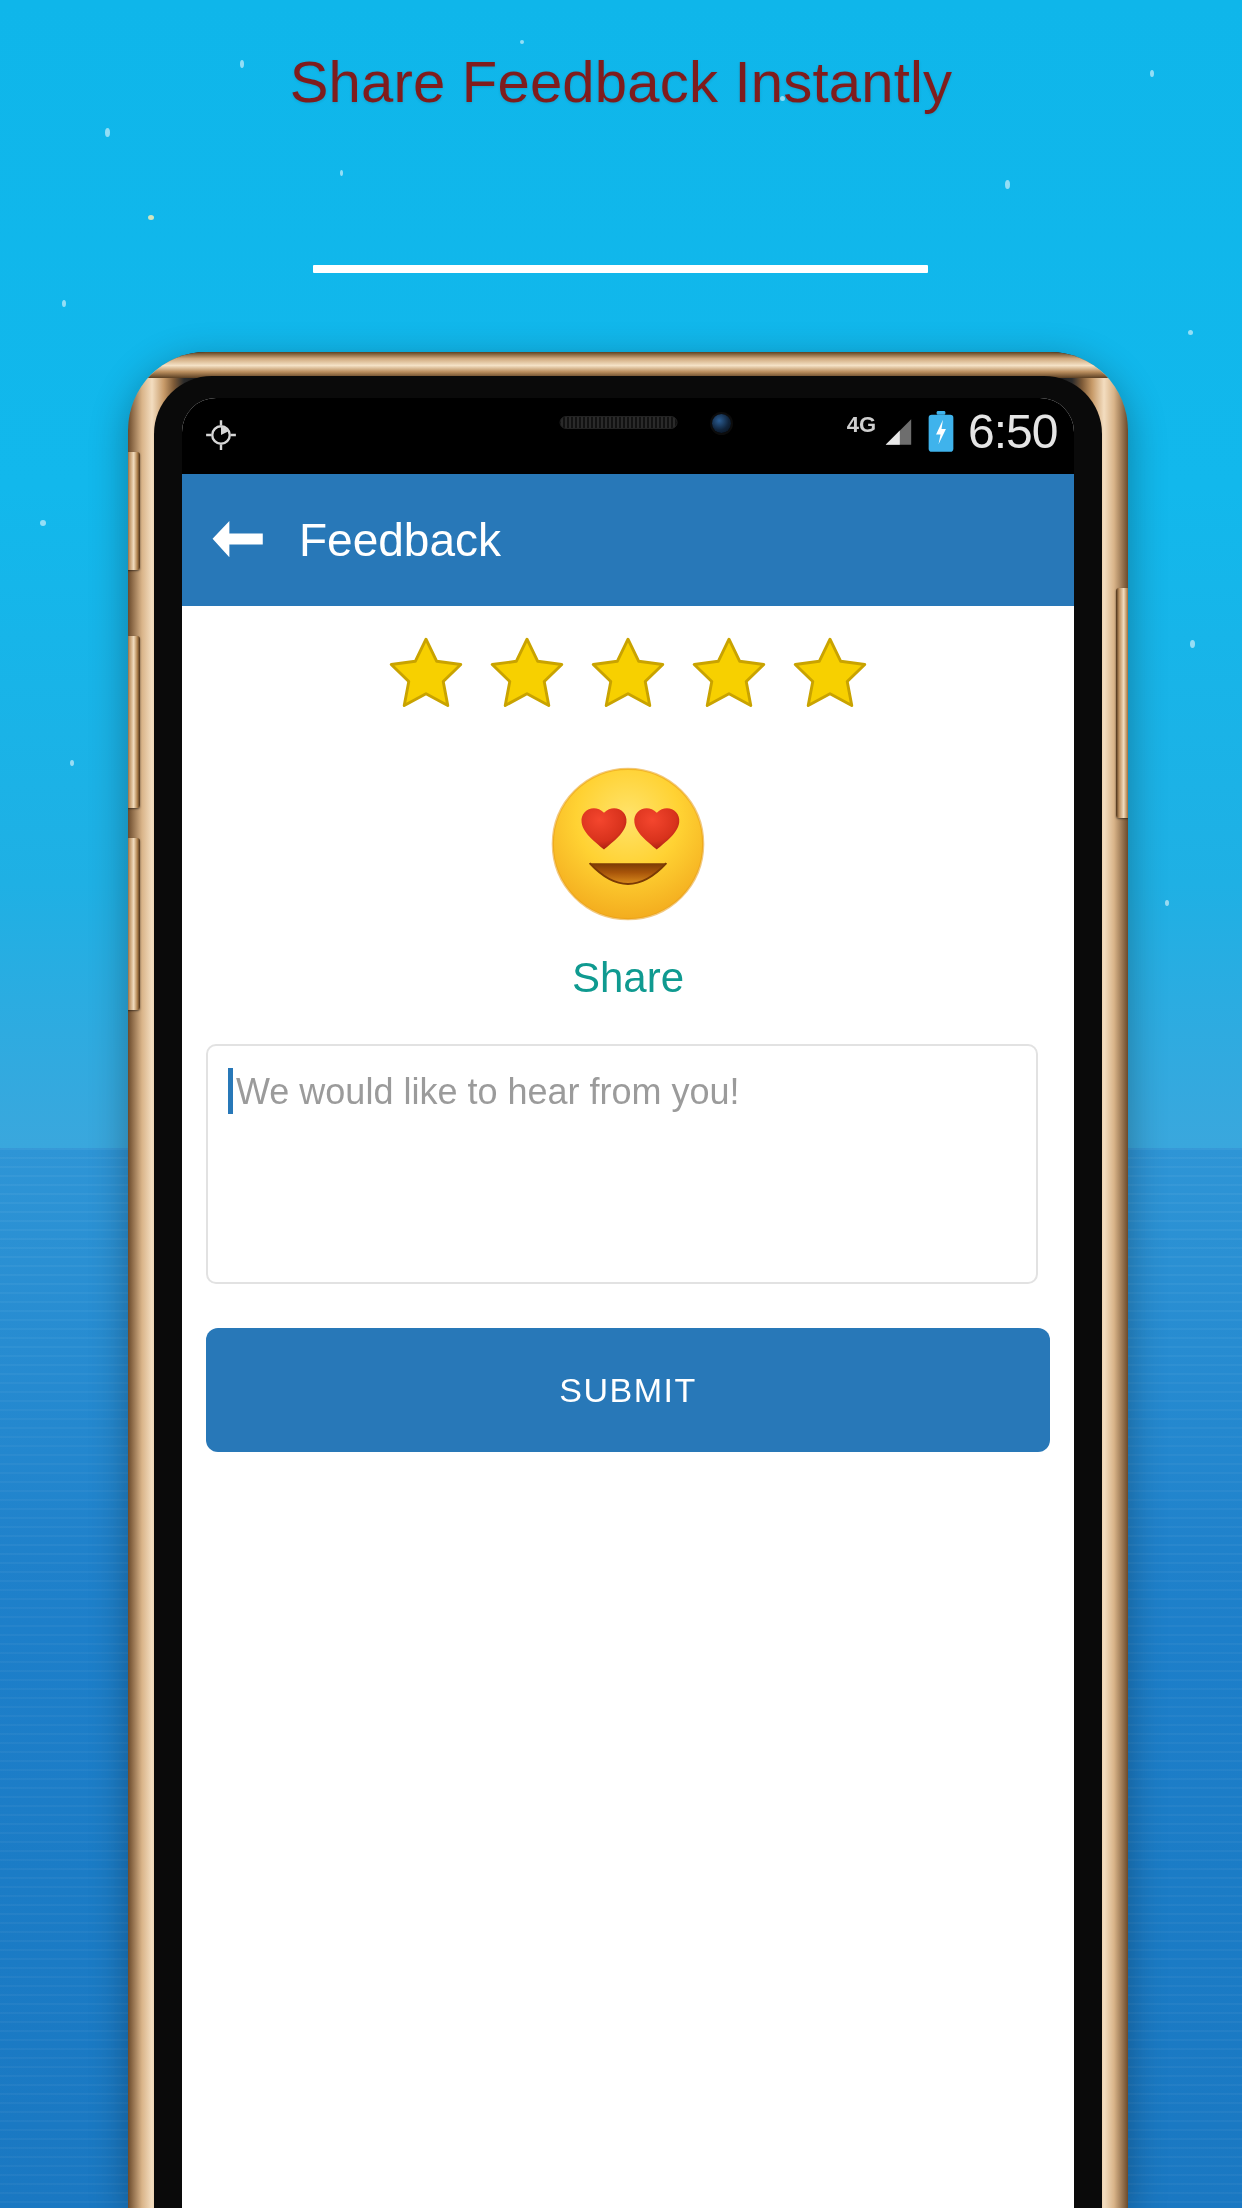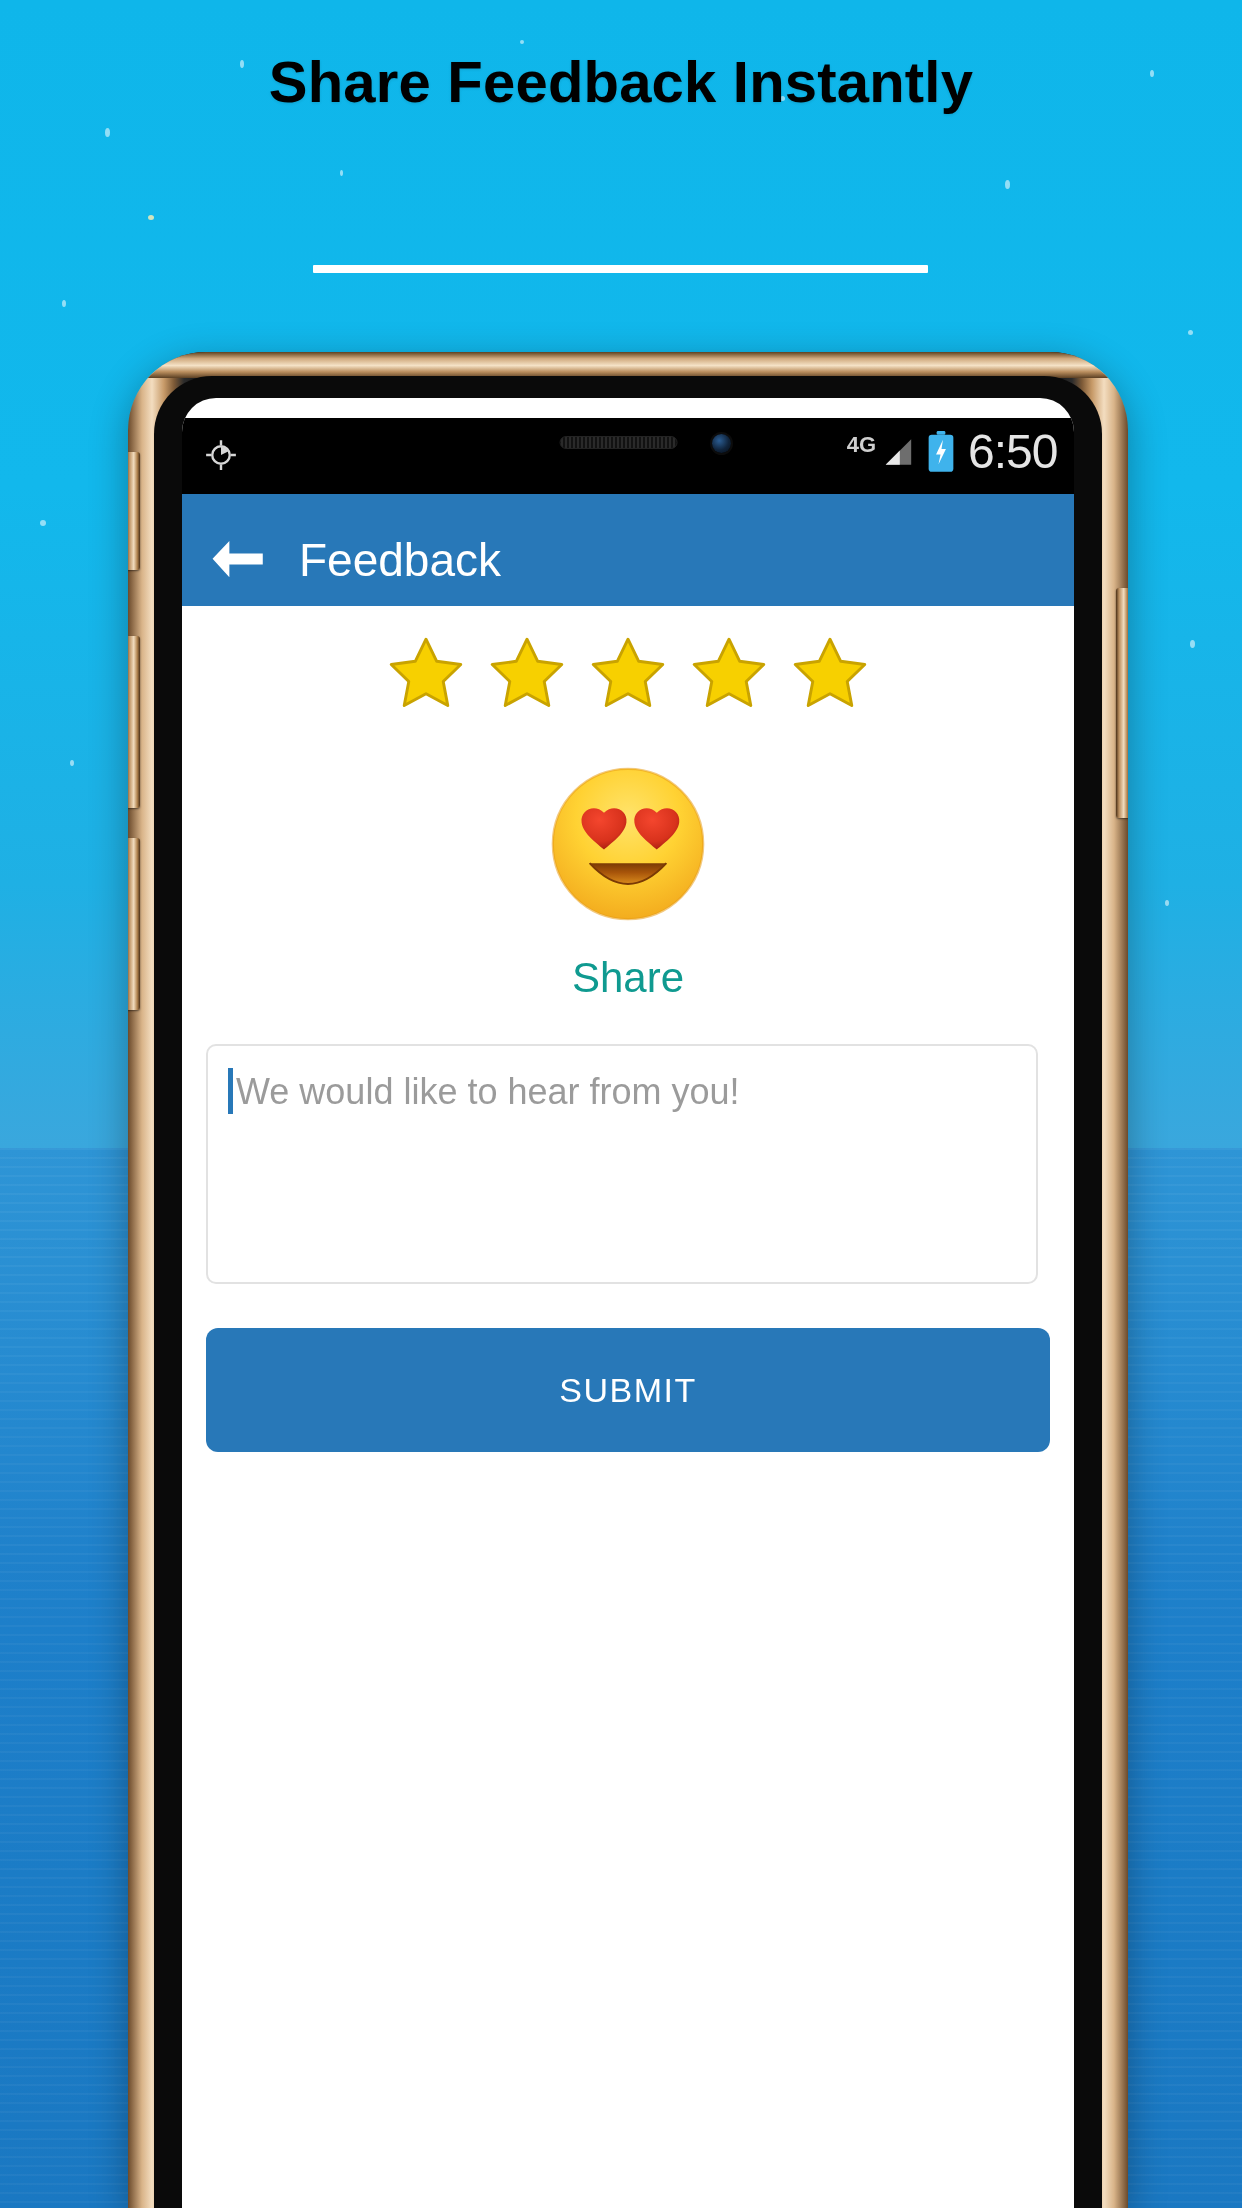--- a/index.html
+++ b/index.html
@@ -36,23 +36,23 @@
   #bg .speck {
     position:absolute;
     background:rgba(255,255,255,.55);
     border-radius:50%;
   }
 
   
   #headline {
     position:absolute; top:48px; left:0; right:0;
     text-align:center;
-    color:#000000;
+    color:#7f1d1d;
     font-size:58px;
-    font-weight:bold;
+    font-weight:normal;
     letter-spacing:.2px;
     text-shadow:0 1px 3px rgba(0,0,0,.12);
   }
   #headline-rule {
     position:absolute;
     top:265px; left:313px;
     width:615px; height:8px;
     background:#ffffff;
     border-radius:1px;
   }
@@ -92,21 +92,20 @@
     border-radius:34px 34px 0 0;
     overflow:hidden;
   }
 
   
   #statusbar {
     position:relative;
     height:76px;
     background:#000000;
     color:#4cb8ee;
-    margin-top:20px;
   }
   #notch {
     position:absolute; left:50%; transform:translateX(-50%);
     top:0; width:400px; height:44px;
     background:#000;
     border-radius:0 0 26px 26px;
   }
   #speaker {
     position:absolute; left:50%; transform:translateX(-58%);
     top:18px; width:118px; height:13px;

